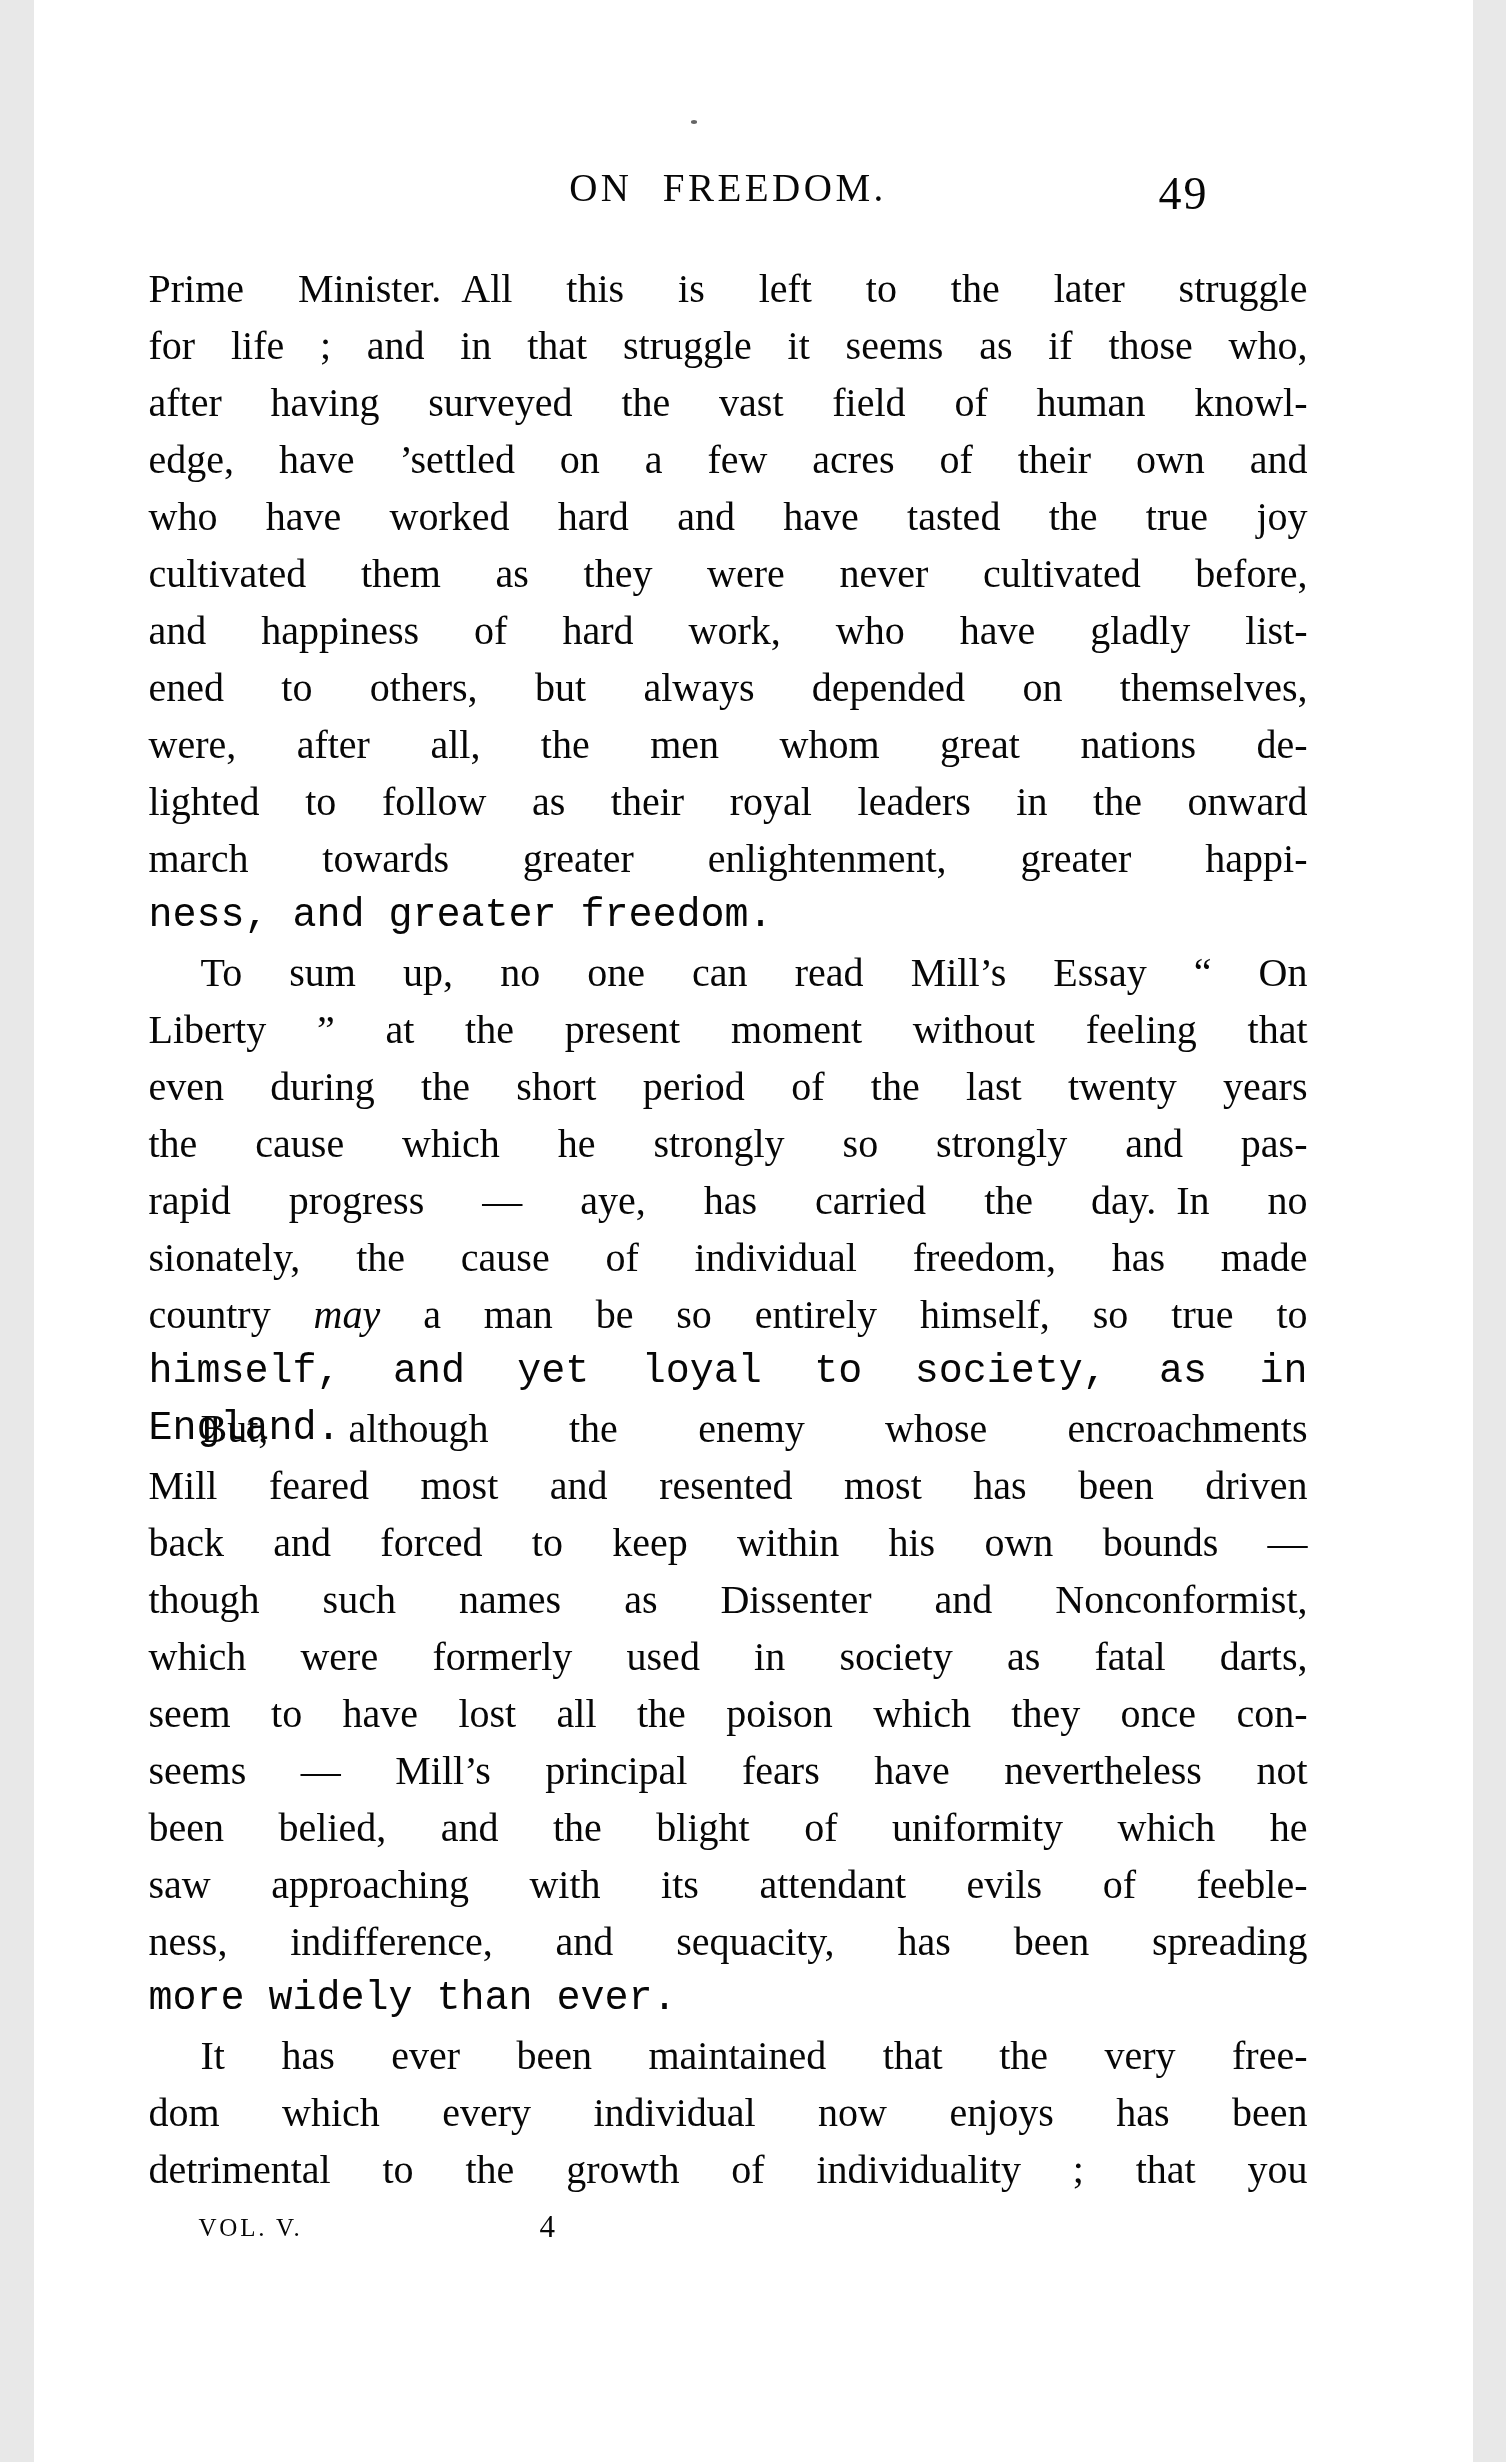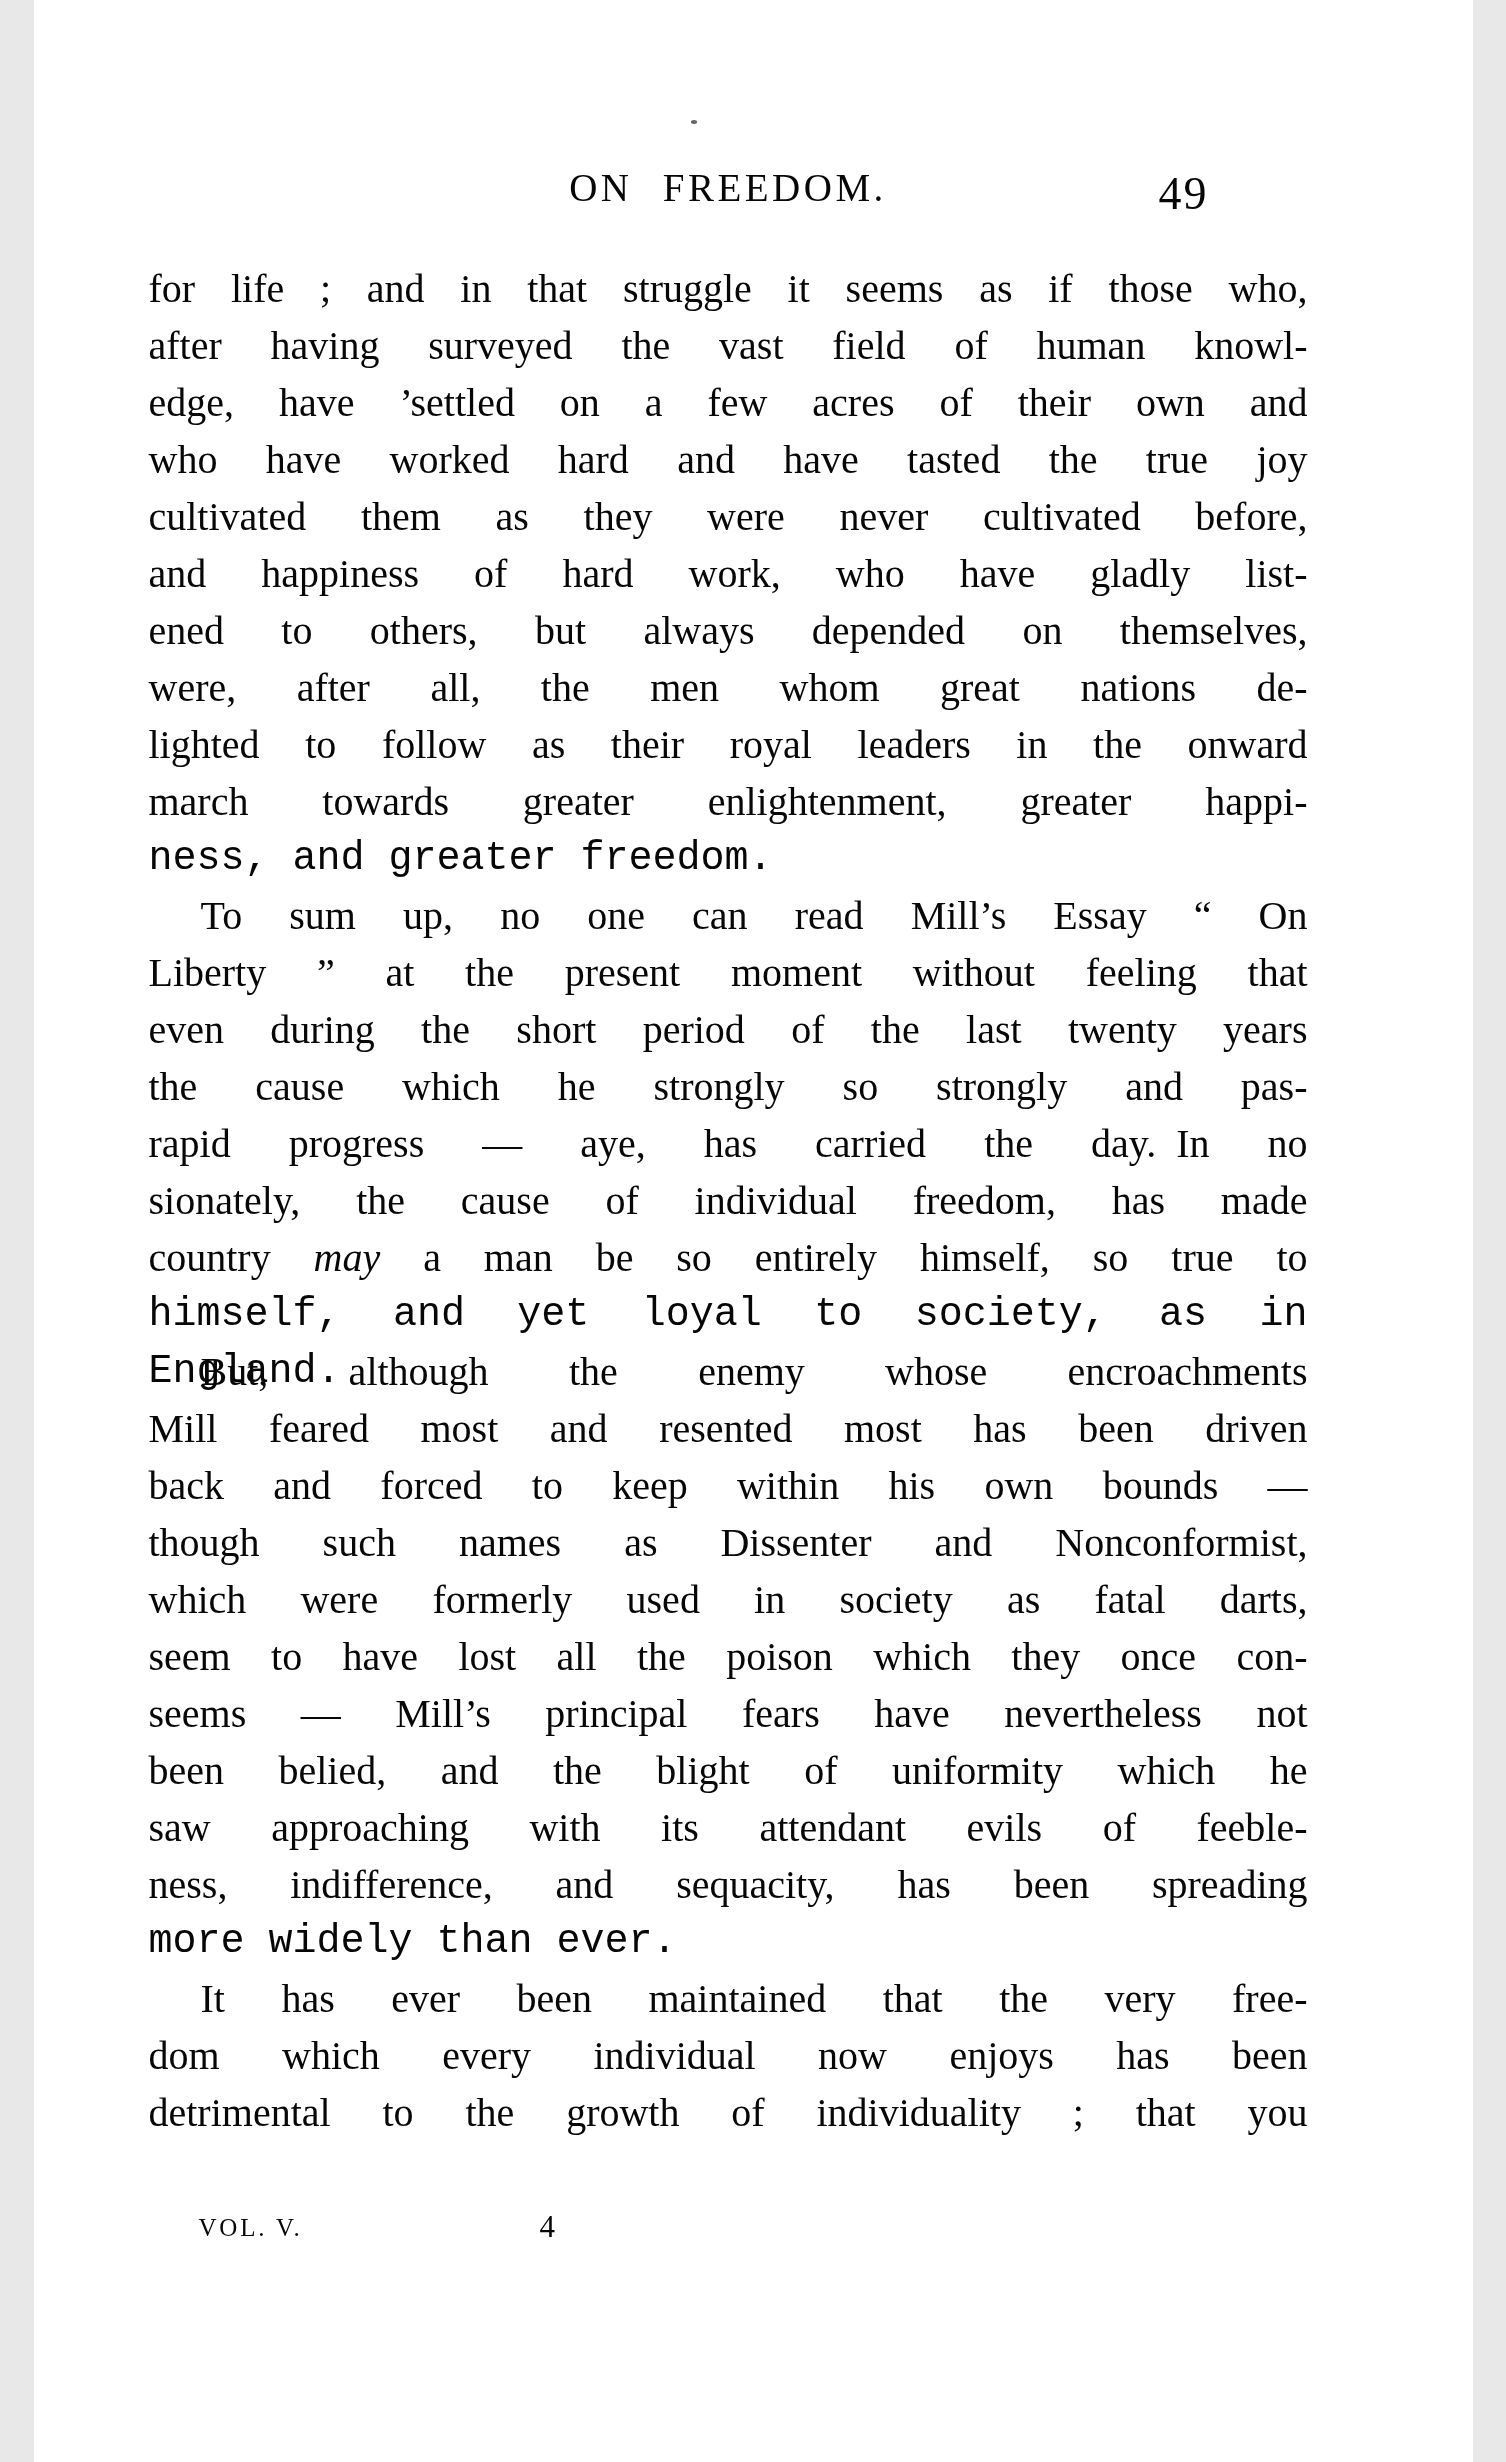--- a/index.html
+++ b/index.html
@@ -87,20 +87,21 @@
 <div class="page">
   <span class="speck"></span>
 
   <div class="running-head">
     <span>ON FREEDOM.</span>
   </div>
 
   <div class="page-num">49</div>
 
   <div class="body-text">
+      <div class="line"><span>Prime Minister. All this is left to the later struggle</span></div>
       <div class="line"><span>for life ; and in that struggle it seems as if those who,</span></div>
       <div class="line"><span>after having surveyed the vast field of human knowl-</span></div>
       <div class="line"><span>edge, have ’settled on a few acres of their own and</span></div>
       <div class="line"><span>who have worked hard and have tasted the true joy</span></div>
       <div class="line"><span>cultivated them as they were never cultivated before,</span></div>
       <div class="line"><span>and happiness of hard work, who have gladly list-</span></div>
       <div class="line"><span>ened to others, but always depended on themselves,</span></div>
       <div class="line"><span>were, after all, the men whom great nations de-</span></div>
       <div class="line"><span>lighted to follow as their royal leaders in the onward</span></div>
       <div class="line"><span>march towards greater enlightenment, greater happi-</span></div>

